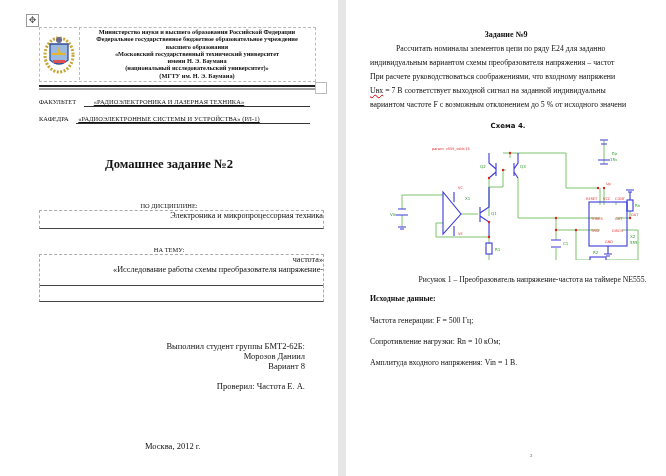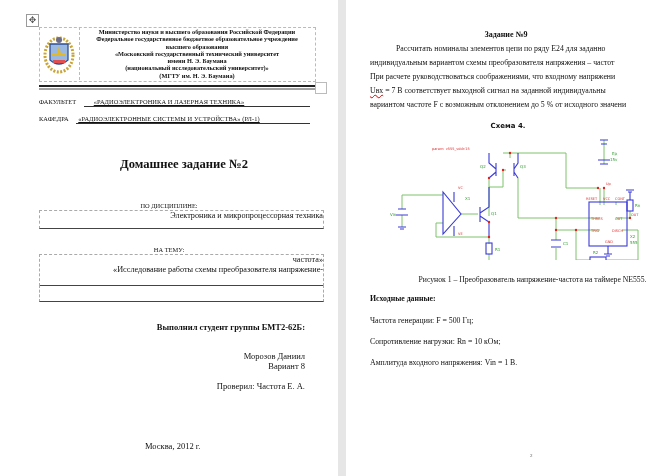--- a/index.html
+++ b/index.html
@@ -10,21 +10,21 @@
   .abs { position:absolute; }
   .move-handle { left:26px; top:14px; width:11px; height:11px; border:1px solid #9a9a9a; background:#fff; font-size:9px; line-height:10px; text-align:center; color:#555; font-family:"DejaVu Sans", sans-serif; }
   .header-box { left:39px; top:27px; width:275px; height:53px; border:1px dashed #bbb; }
   .logo-cell { left:39px; top:27px; width:40px; height:53px; border-right:1px dashed #bbb; }
   .header-text { left:80px; top:28px; width:234px; font-size:6.3px; line-height:7.3px; font-weight:bold; text-align:center; }
   .thick-rule { left:39px; top:85px; width:276px; height:2px; background:#222; box-shadow:0 1.5px 0 #fff, 0 2.5px 0 #444; }
   .corner-box { left:315px; top:82px; width:10px; height:10px; border:1px solid #bbb; background:#fff; }
   .field-row { font-size:6.4px; letter-spacing:0.1px; }
   .field-val { text-decoration:underline; }
   .uline { position:absolute; height:1px; background:#333; }
-  .title { left:0; width:338px; top:157px; text-align:center; font-weight:bold; font-size:12.6px;padding-left:15px; }
+  .title { left:0; width:338px; top:157px; text-align:center; font-weight:bold; font-size:12.6px; }
   .small-caps-label { width:338px; left:0; text-align:center; font-size:6.4px; }
   .dbox { border:1px dashed #aaa; border-bottom:1px solid #444; }
   .box-text { text-align:right; font-size:8.2px; line-height:10px; }
   .sign { right:33px; text-align:right; font-size:8.5px; line-height:10.5px; }
   .city { left:145px; top:441px; font-size:8.5px; }
   .p2-title { left:0; width:320px; top:30px; text-align:center; font-weight:bold; font-size:8px; }
   .p2-text { left:24px; width:310px; font-size:7.8px; line-height:14.5px; white-space:nowrap; }
   .squiggle { text-decoration:underline wavy #d00; text-decoration-thickness:0.5px; }
   .schema-title { left:0; width:324px; top:122px; text-align:center; font-family:"DejaVu Sans", sans-serif; font-weight:bold; font-size:7px; }
   .caption { left:0; width:373px; top:275px; text-align:center; font-size:7.7px; }
@@ -81,21 +81,21 @@
     <div class="box-text" style="margin-top:0px;">Электроника и микропроцессорная техника</div>
   </div>
 
   <div class="abs small-caps-label" style="top:246px;">НА ТЕМУ:</div>
   <div class="abs dbox" style="left:39px;top:254px;width:283px;height:30px;">
     <div class="box-text">частота»</div>
     <div class="box-text">«Исследование работы схемы преобразователя напряжение-</div>
   </div>
   <div class="abs dbox" style="left:39px;top:285px;width:283px;height:16px;border-top:none;"></div>
 
-  <div class="abs sign" style="top:322px;font-weight:bold;">Выполнил студент группы БМТ2-62Б:</div>
+  <div class="abs sign" style="top:341px;">Выполнил студент группы БМТ2-62Б:</div>
   <div class="abs sign" style="top:351px;">Морозов Даниил</div>
   <div class="abs sign" style="top:361px;">Вариант 8</div>
   <div class="abs sign" style="top:381px;">Проверил: Частота Е. А.</div>
 
   <div class="abs city">Москва, 2012 г.</div>
 </div>
 
 <div id="page2" class="page">
   <div class="abs p2-title">Задание №9</div>
 

